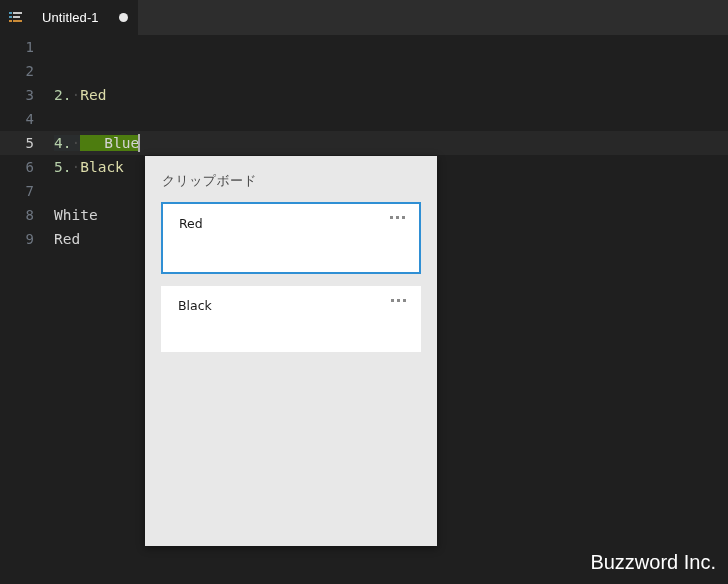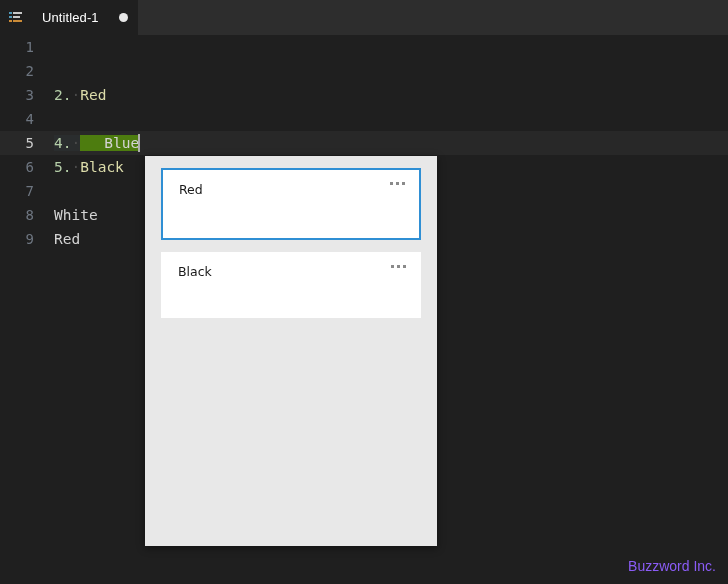--- a/index.html
+++ b/index.html
@@ -179,22 +179,22 @@
     height: 3px;
     background: #8a8a8a;
     display: block;
   }
 
   
   #footer {
     position: absolute;
     right: 12px;
     bottom: 10px;
-    color: #8b5cf6;
-    font-size: 14px;
+    color: #ffffff;
+    font-size: 20px;
     font-family: "Liberation Sans", sans-serif;
     z-index: 3;
   }
 </style>
 </head>
 <body>
 
 <div id="tabbar">
   <div class="tab">
     <svg class="tab-icon" viewBox="0 0 16 16">
@@ -251,20 +251,21 @@
   </div>
 
   <div class="code-line">
     <div class="ln">9</div>
     <div class="code-text tok-plain">Red</div>
   </div>
 
 </div>
 
 <div id="clipboard-panel">
+  <div class="cb-header">クリップボード</div>
   <div class="cb-list">
 
     <div class="cb-item selected">
       <div class="cb-item-text">Red</div>
       <div class="cb-more">
         <span></span>
           <span></span>
           <span></span>
       </div>
     </div>

